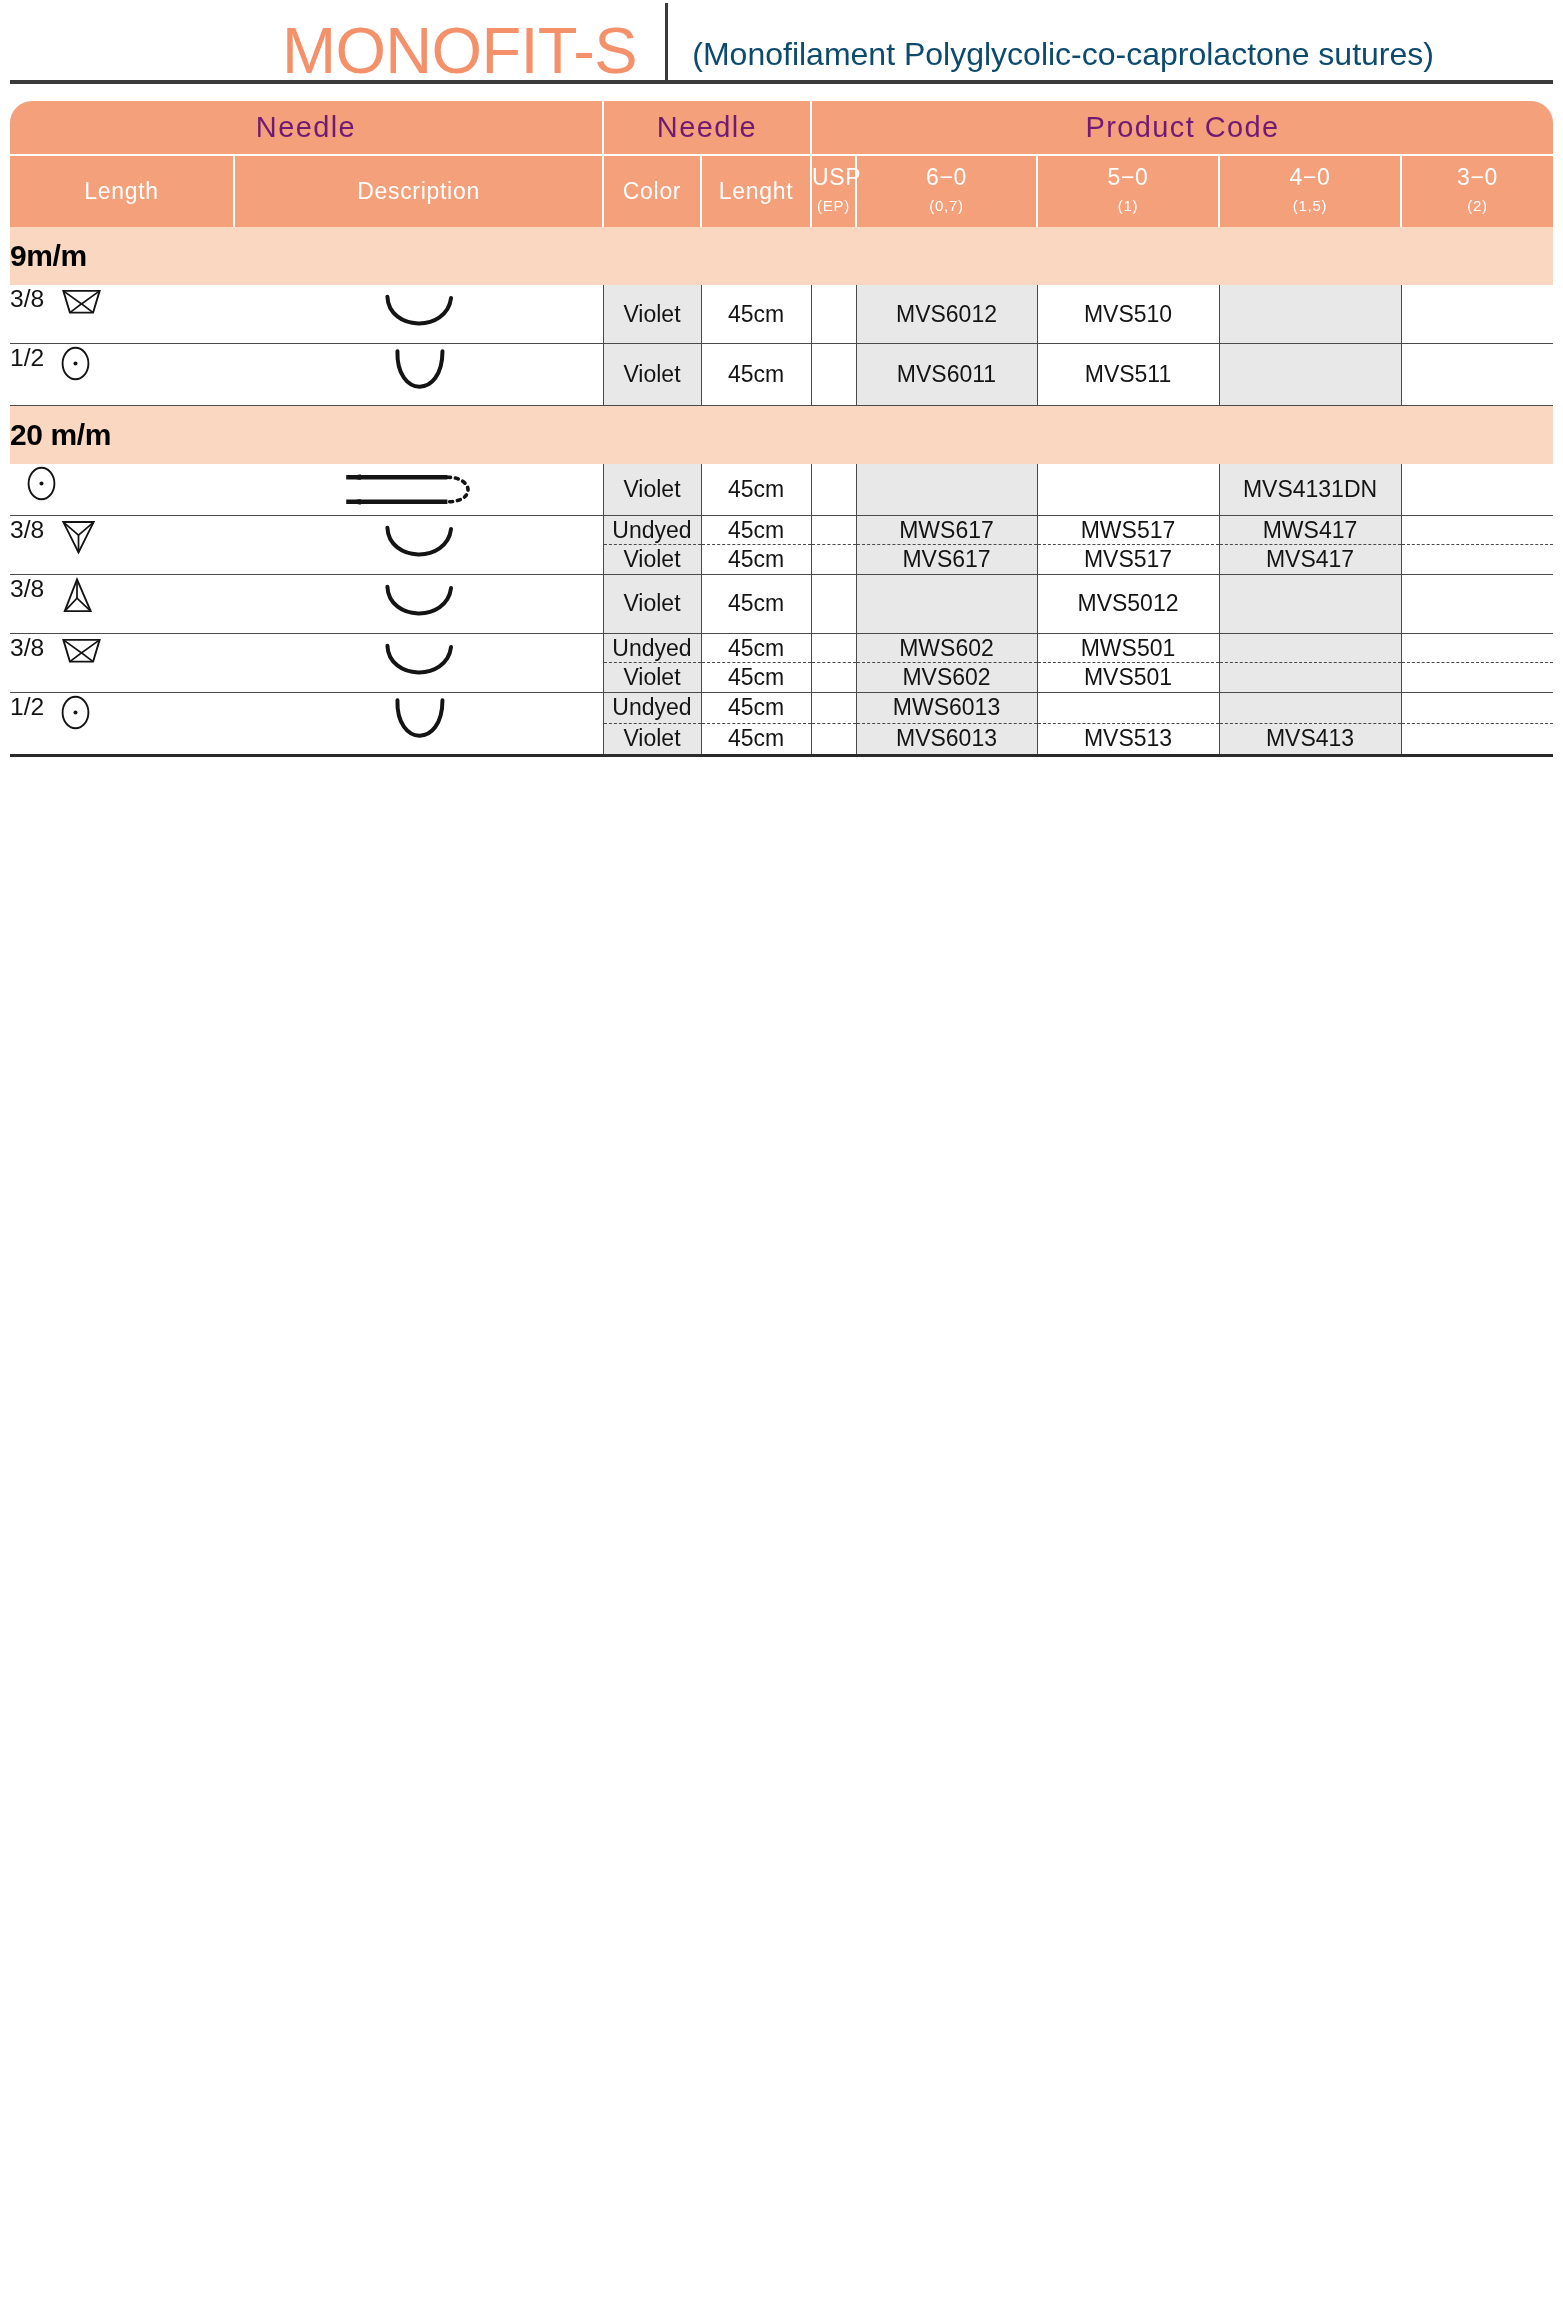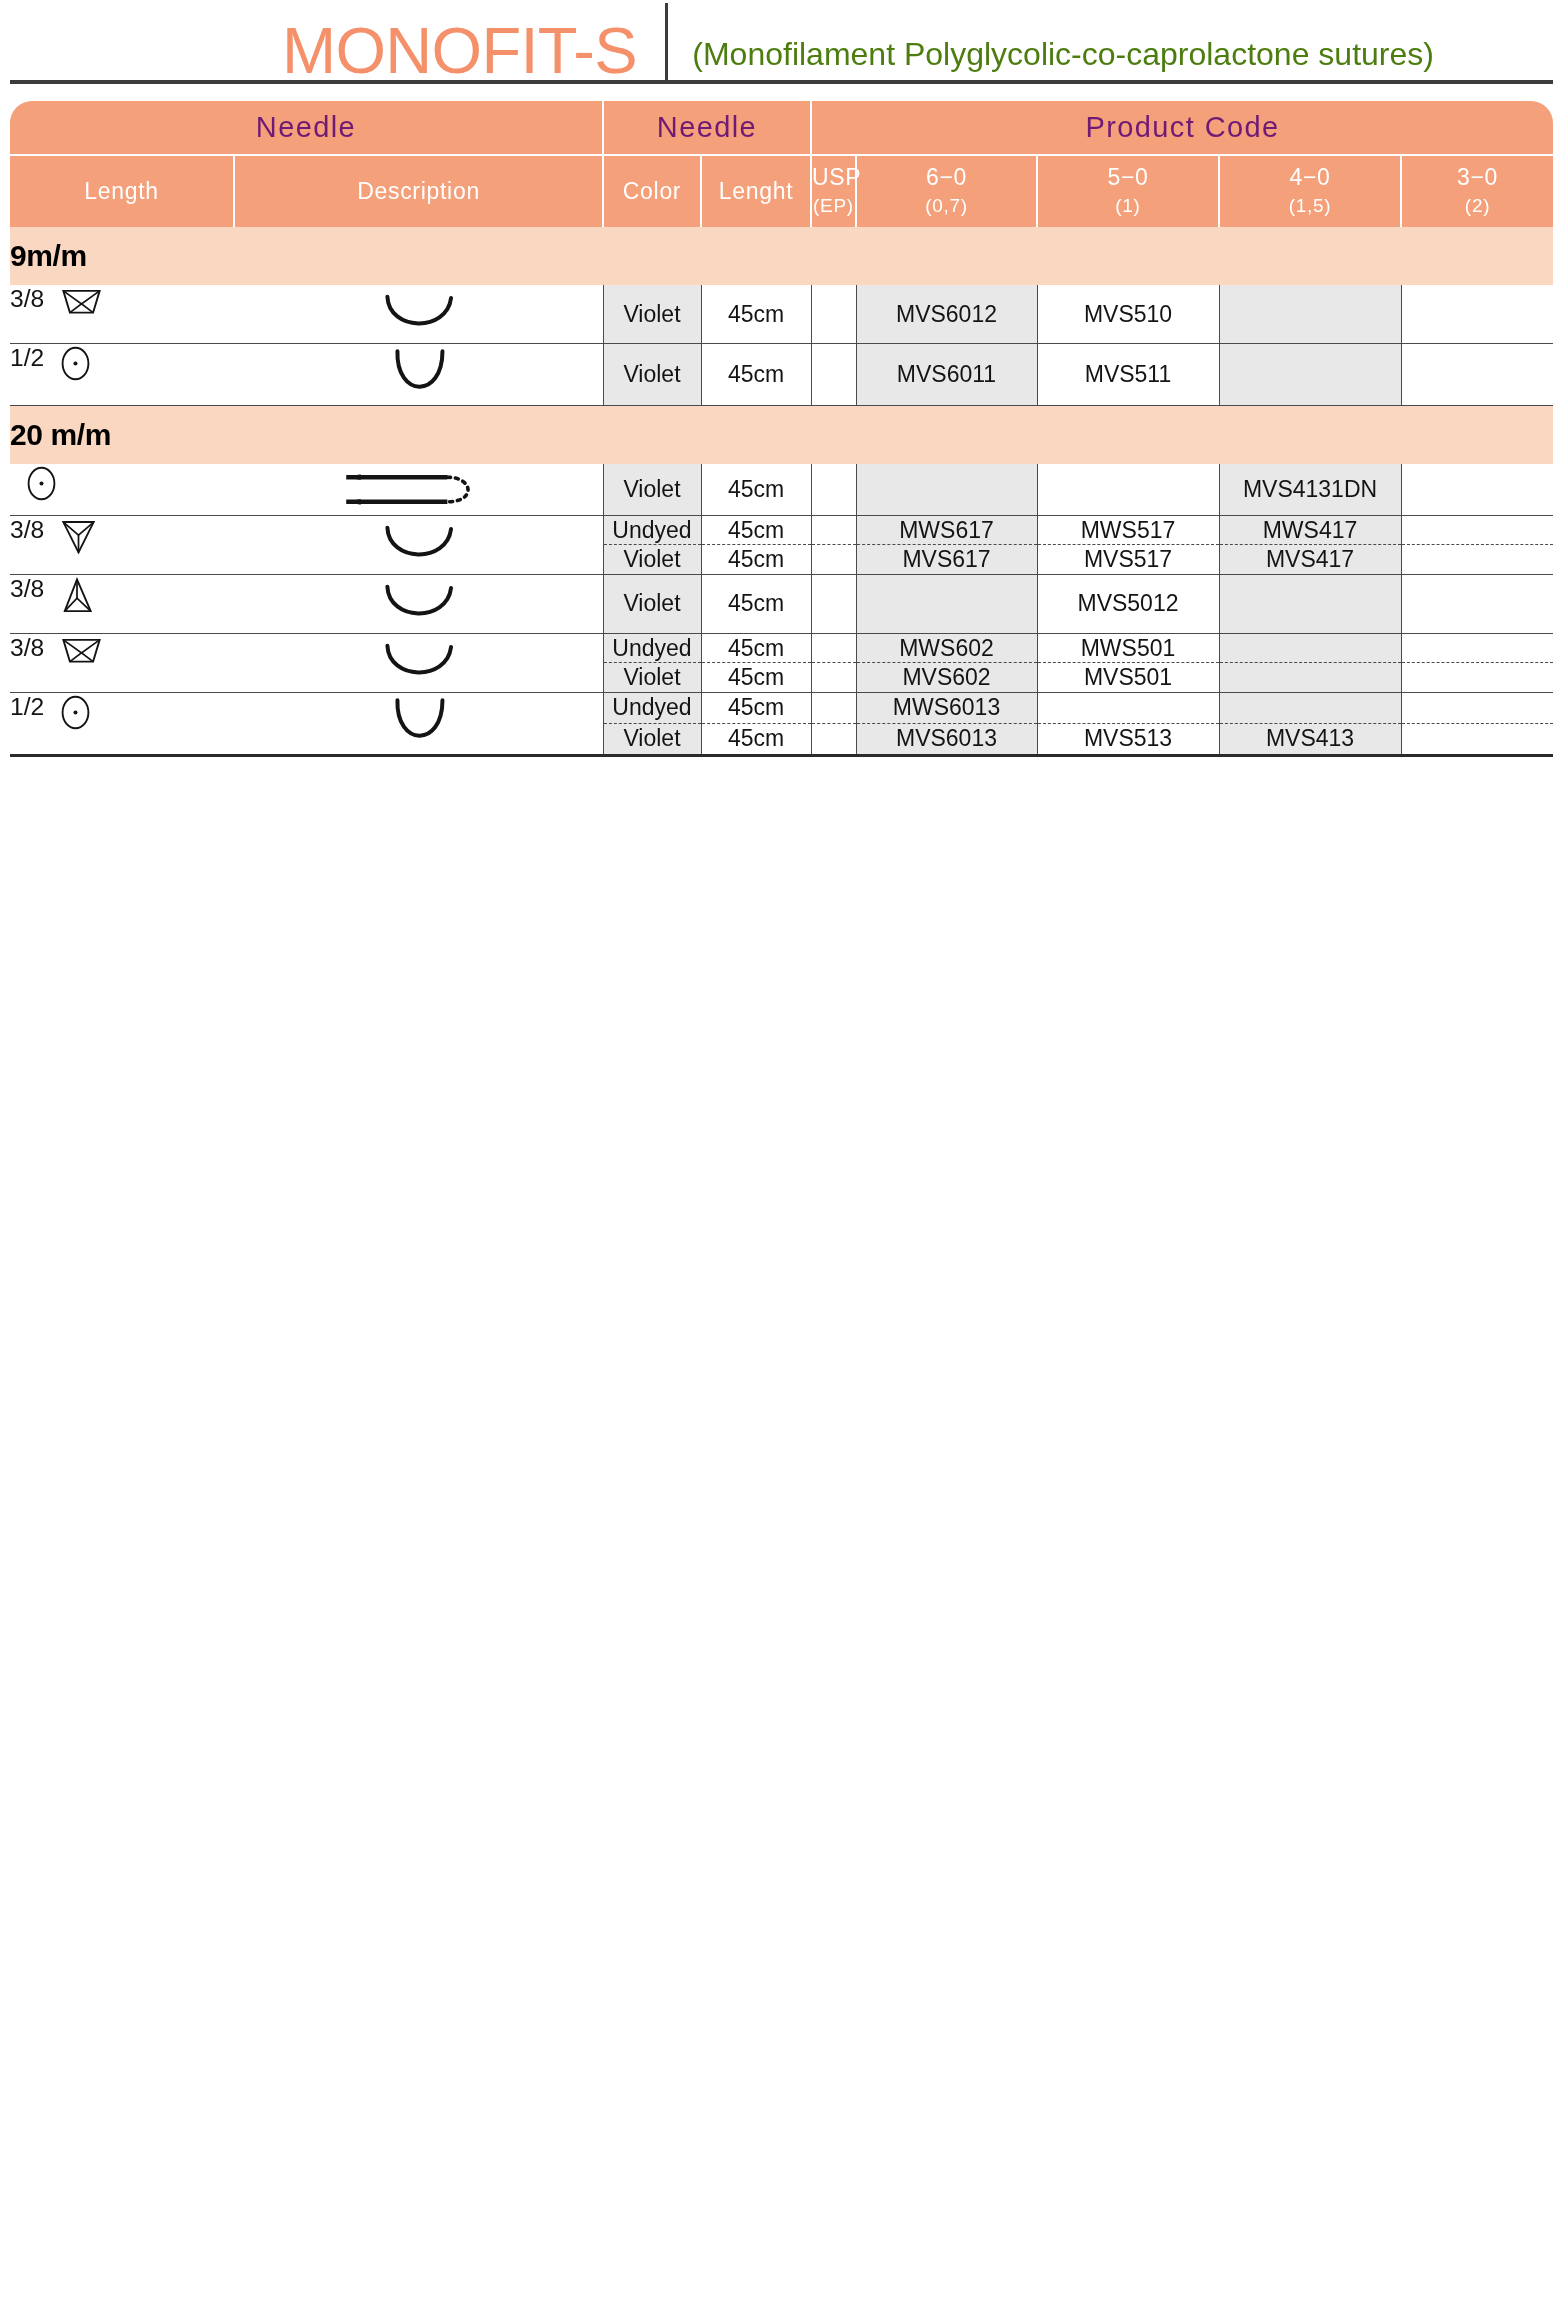--- a/index.html
+++ b/index.html
@@ -37,21 +37,21 @@
   .title-divider {
     width: 2.9px;
     background: #3b3b3b;
     height: 81px;
     margin-right: 24.6px;
     flex: 0 0 2.9px;
   }
   .brand-subtitle {
     font-size: 32px;
     line-height: 41px;
-    color: #4d7c0f;
+    color: #0c4a6e;
     padding-bottom: 8.7px;
     white-space: nowrap;
   }
   .title-rule {
     position: absolute;
     left: 10px;
     right: 10px;
     bottom: 0;
     height: 3.6px;
     background: #3b3b3b;
@@ -94,21 +94,21 @@
     font-size: 23px;
     font-weight: 400;
     text-align: center;
     letter-spacing: 0.7px;
     border-right: 2.2px solid #ffffff;
     height: 72px;
     vertical-align: middle;
     line-height: 27.5px;
   }
   .hdr2.last { border-right: none; }
-  .hdr2 .sm { font-size: 19px; display: block; }
+  .hdr2 .sm { font-size: 15px; display: block; }
 
   
   .band {
     background: #fad7c0;
     height: 58px;
     vertical-align: middle;
     font-size: 30px;
     font-weight: bold;
     color: #000000;
     padding-left: 42px;

